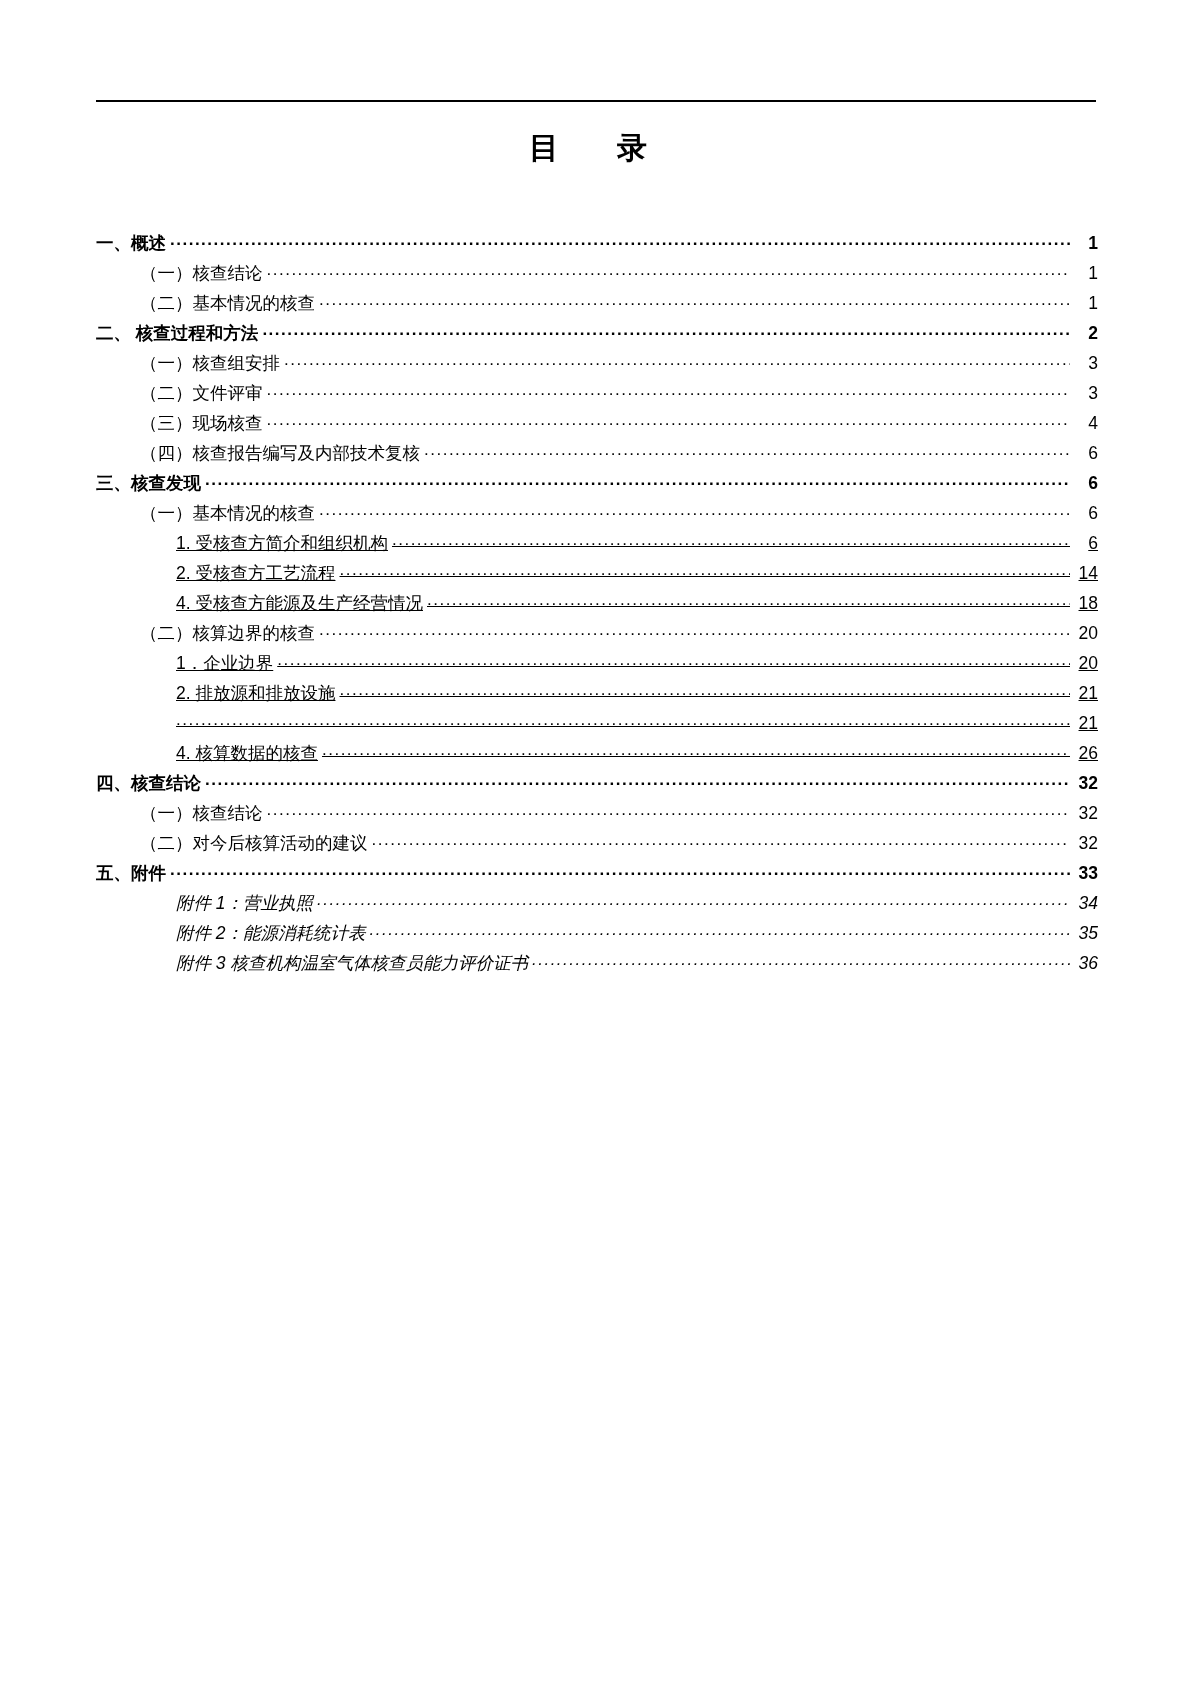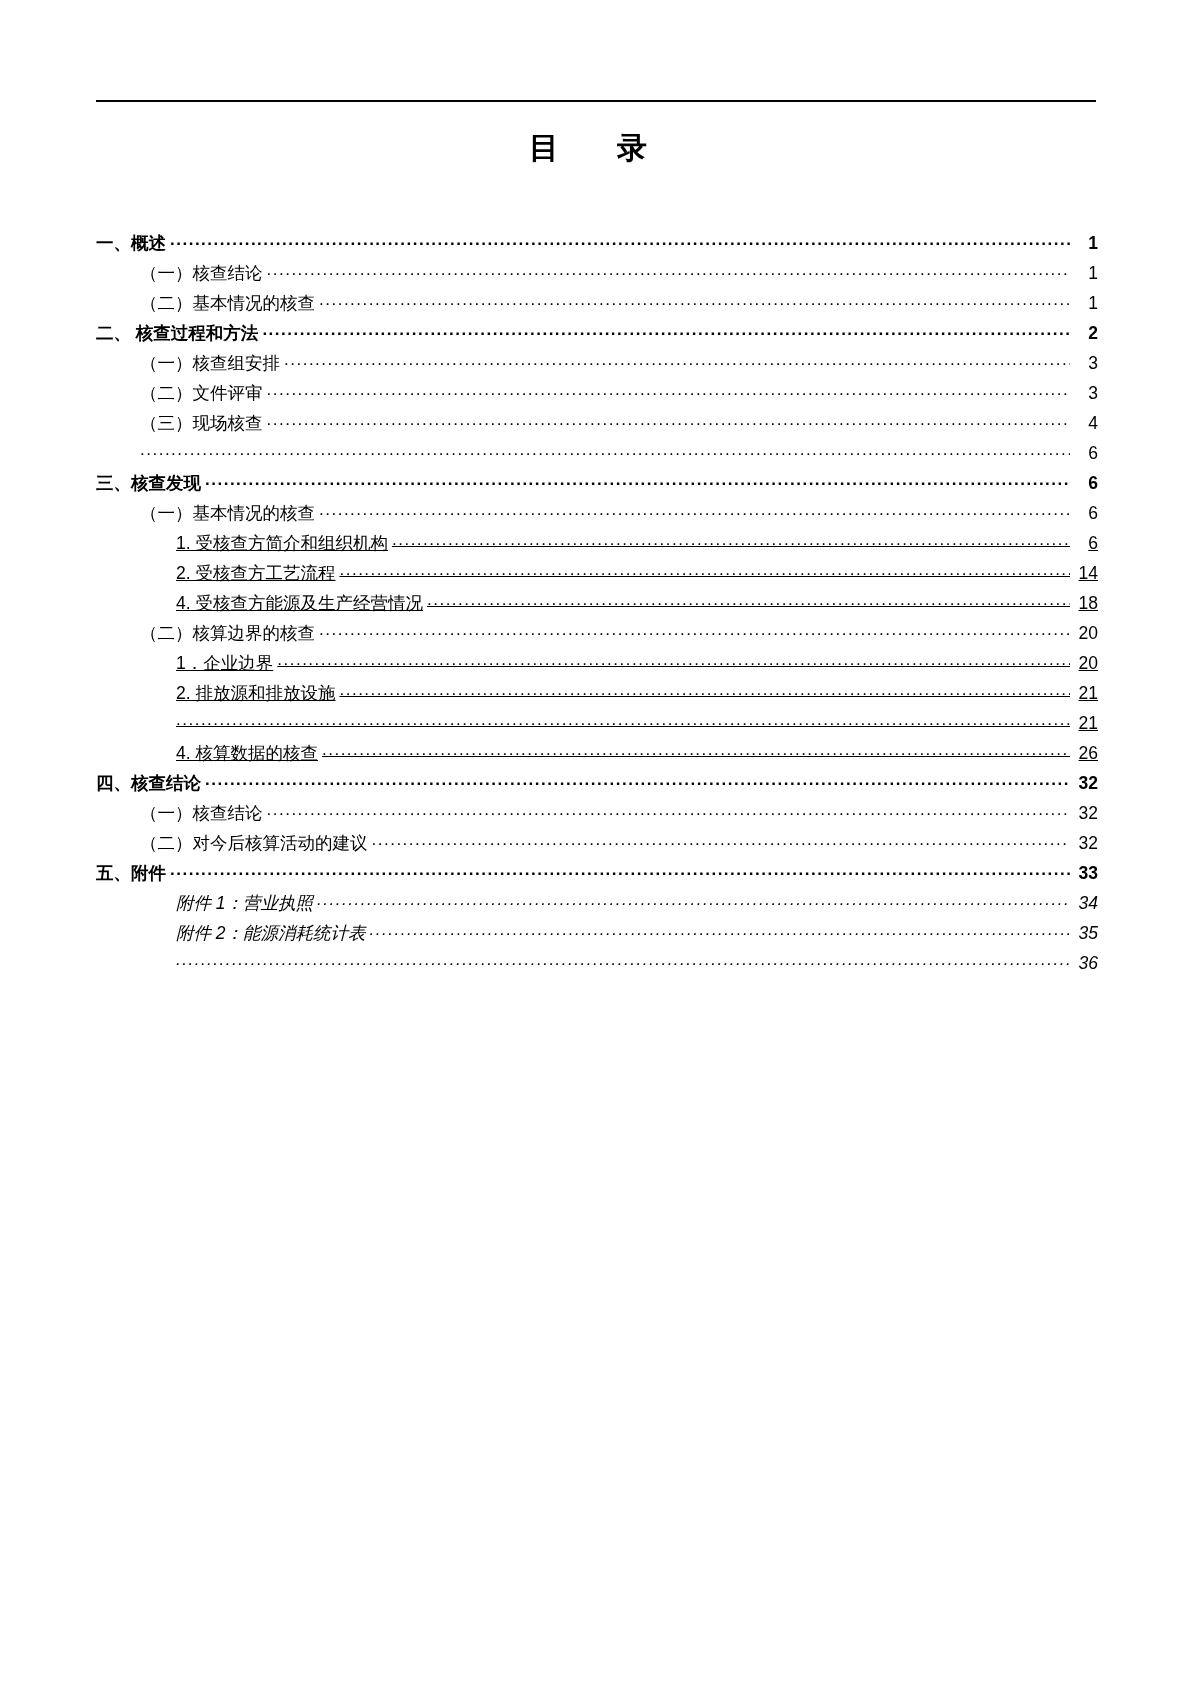--- a/index.html
+++ b/index.html
@@ -115,20 +115,21 @@
         <span class="label">（二）文件评审</span>
         <span class="dots">.......................................................................................................................................................................................................</span>
         <span class="page-num">3</span>
       </div>
       <div class="toc-entry lvl-1">
         <span class="label">（三）现场核查</span>
         <span class="dots">.......................................................................................................................................................................................................</span>
         <span class="page-num">4</span>
       </div>
       <div class="toc-entry lvl-1">
+        <span class="label">（四）核查报告编写及内部技术复核</span>
         <span class="dots">.......................................................................................................................................................................................................</span>
         <span class="page-num">6</span>
       </div>
       <div class="toc-entry lvl-0">
         <span class="label">三、核查发现</span>
         <span class="dots">.......................................................................................................................................................................................................</span>
         <span class="page-num">6</span>
       </div>
       <div class="toc-entry lvl-1">
         <span class="label">（一）基本情况的核查</span>
@@ -198,18 +199,19 @@
         <span class="label">附件 1：营业执照</span>
         <span class="dots">.......................................................................................................................................................................................................</span>
         <span class="page-num">34</span>
       </div>
       <div class="toc-entry lvl-3">
         <span class="label">附件 2：能源消耗统计表</span>
         <span class="dots">.......................................................................................................................................................................................................</span>
         <span class="page-num">35</span>
       </div>
       <div class="toc-entry lvl-3">
+        <span class="label">附件 3 核查机构温室气体核查员能力评价证书</span>
         <span class="dots">.......................................................................................................................................................................................................</span>
         <span class="page-num">36</span>
       </div>
     </div>
 
 </div>
 
 </body></html>

